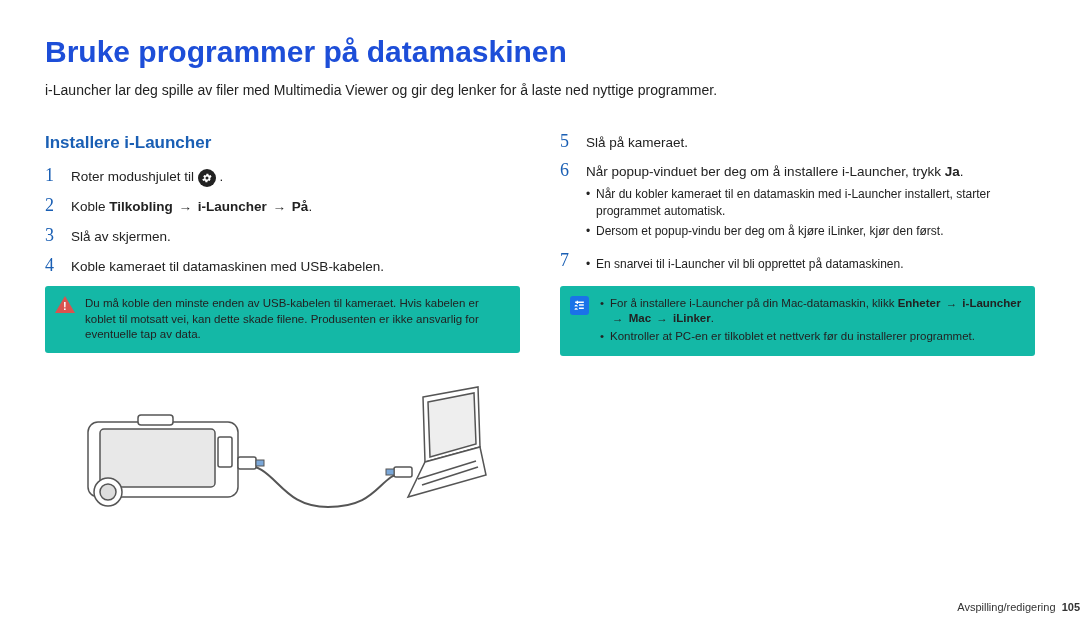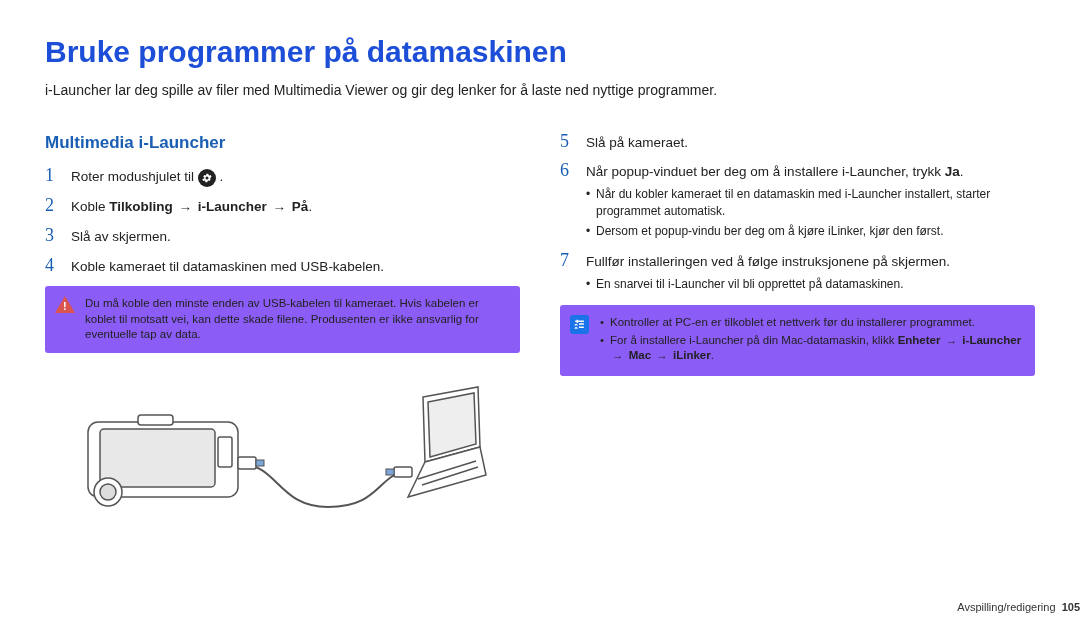--- a/index.html
+++ b/index.html
@@ -68,21 +68,21 @@
     display: inline-flex;
     align-items: center;
     justify-content: center;
     width: 18px; height: 18px;
     border-radius: 50%;
     background: #222;
     color: #fff;
     vertical-align: -3px;
   }
   .note {
-    background: #8b5cf6;
+    background: #14b8a6;
     border-radius: 3px;
     padding: 10px 12px 10px 40px;
     font-size: 11.5px;
     position: relative;
     margin: 10px 0 14px 0;
     line-height: 1.35;
   }
   .note-icon {
     position: absolute;
     left: 10px; top: 10px;
@@ -138,21 +138,21 @@
 </style>
 </head>
 <body>
 
 <h1>Bruke programmer på datamaskinen</h1>
 <p class="intro">i-Launcher lar deg spille av filer med Multimedia Viewer og gir deg lenker for å laste ned nyttige programmer.</p>
 
 <div class="cols">
 
   <div class="col">
-    <h2>Multimedia i-Launcher</h2>
+    <h2>Installere i-Launcher</h2>
 
     <ol class="steps">
       <li>
         <span class="num">1</span>
         <span class="step-body">
           <span>Roter modushjulet til </span>
           <span class="gear-icon">
             <svg viewBox="0 0 24 24" width="12" height="12" fill="white">
                 <path d="M19.14 12.94a7.07 7.07 0 000-1.88l2.03-1.58-2-3.46-2.39.96a7.03 7.03 0 00-1.62-.94l-.36-2.54h-4l-.36 2.54c-.58.24-1.12.55-1.62.94l-2.39-.96-2 3.46 2.03 1.58a7.07 7.07 0 000 1.88L2.43 14.5l2 3.46 2.39-.96c.5.39 1.04.7 1.62.94l.36 2.54h4l.36-2.54c.58-.24 1.12-.55 1.62-.94l2.39.96 2-3.46-2.03-1.56zM12 15a3 3 0 110-6 3 3 0 010 6z"></path>
               </svg>
@@ -231,47 +231,46 @@
           <span>Når popup-vinduet ber deg om å installere i-Launcher, trykk </span><span class="bold">Ja</span><span>.</span>
           <ul class="sub">
             <li>Når du kobler kameraet til en datamaskin med i-Launcher installert, starter programmet automatisk.</li>
             <li>Dersom et popup-vindu ber deg om å kjøre iLinker, kjør den først.</li>
           </ul>
         </span>
       </li>
       <li>
         <span class="num">7</span>
         <span class="step-body">
-          <span>Fullfør installeringen ved å følge instruksjonene på skjermen.</span>
           <ul class="sub">
             <li>En snarvei til i-Launcher vil bli opprettet på datamaskinen.</li>
           </ul>
         </span>
       </li>
     </ol>
 
     <div class="note">
       <div class="note-icon">
         <div class="info-sq">
           <svg viewBox="0 0 24 24" fill="none" stroke="white" stroke-width="2.5">
             <path d="M4 6 L20 6 M8 3 L8 9 M4 14 C4 11 7 11 8 14 M11 11 L20 11 M11 17 L20 17 M4 20 C4 17 7 17 8 20"></path>
           </svg>
         </div>
       </div>
       <ul>
-        <li>Kontroller at PC-en er tilkoblet et nettverk før du installerer programmet.</li>
         <li>
           <span>For å installere i-Launcher på din Mac-datamaskin, klikk </span><span class="bold">Enheter</span>
           <span class="bold arrow">→</span>
           <span class="bold">i-Launcher</span>
           <span class="bold arrow">→</span>
           <span class="bold">Mac</span>
           <span class="bold arrow">→</span>
           <span class="bold">iLinker</span><span>.</span>
         </li>
+        <li>Kontroller at PC-en er tilkoblet et nettverk før du installerer programmet.</li>
       </ul>
     </div>
   </div>
 </div>
 
 <div class="footer">
   <span>Avspilling/redigering</span>&nbsp;
   <span class="bold">105</span>
 </div>
 

